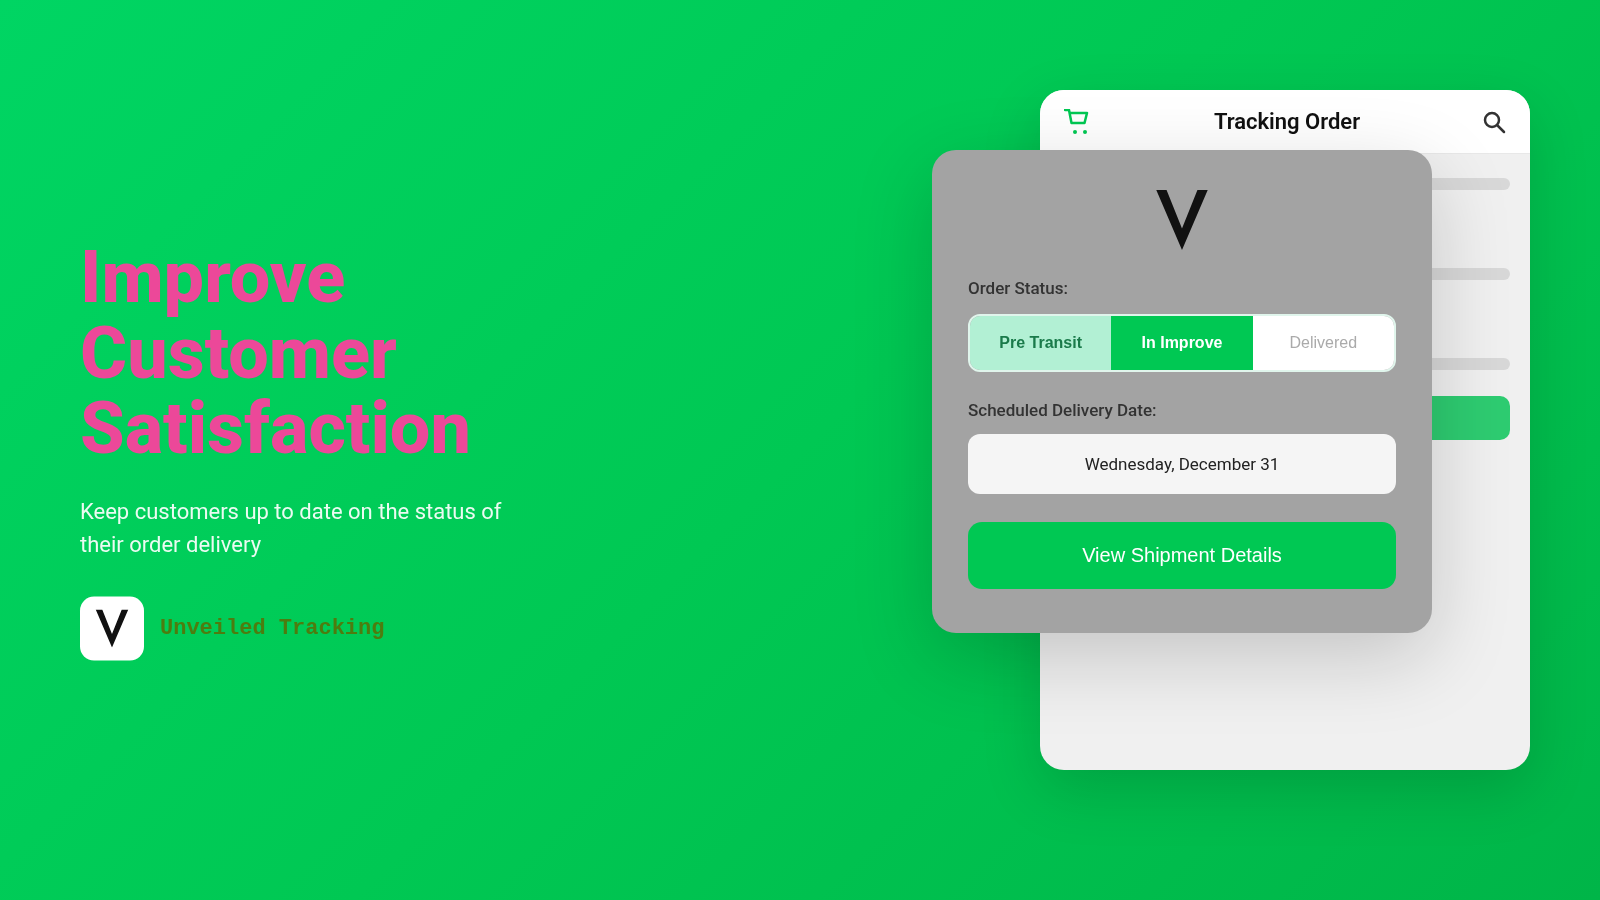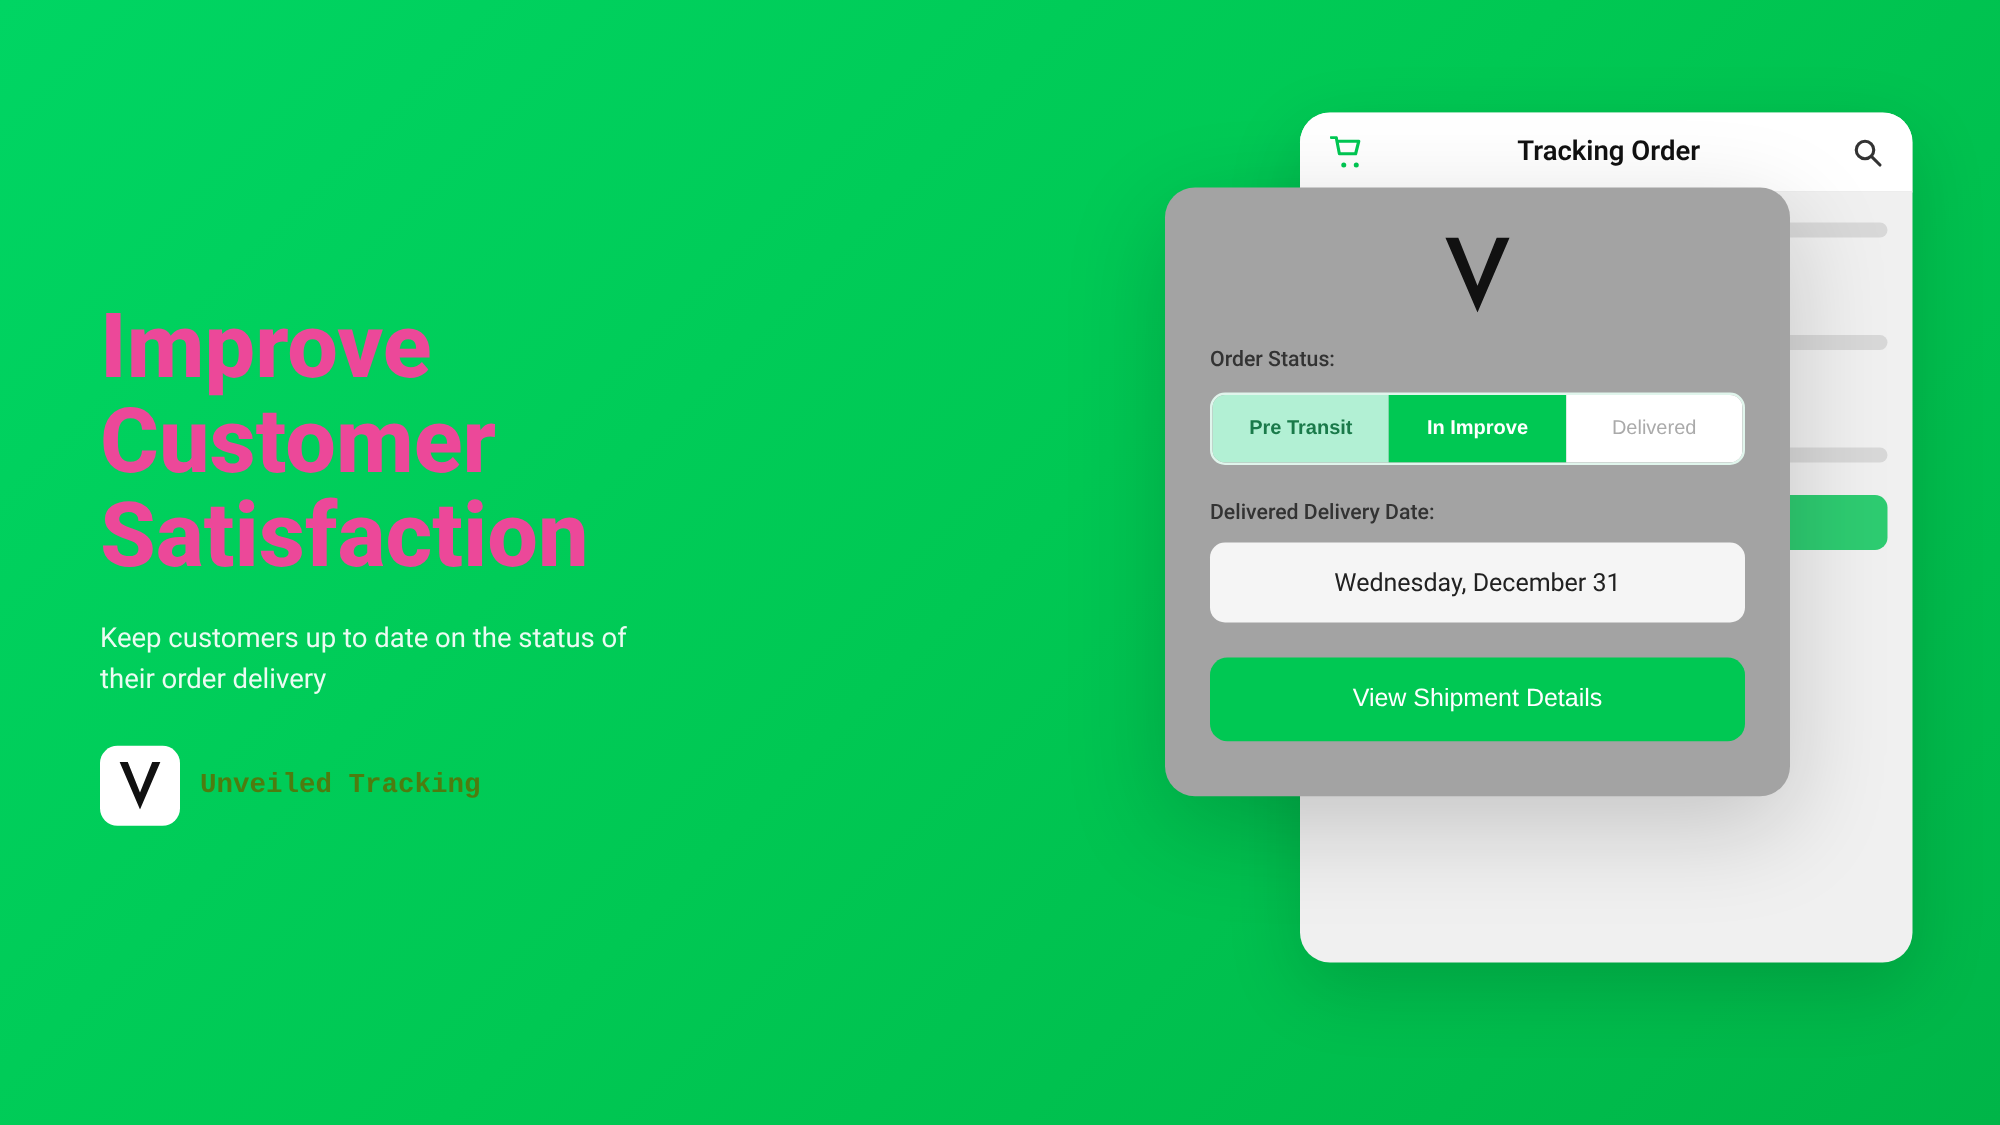--- a/index.html
+++ b/index.html
@@ -203,21 +203,21 @@
       font-weight: 500;
       color: #333;
       margin-bottom: 14px;
     }
 
     .delivery-date-box {
       background: #f5f5f5;
       border-radius: 12px;
       padding: 20px 24px;
       text-align: center;
-      font-size: 20px;
+      font-size: 17px;
       font-weight: 400;
       color: #222;
       margin-bottom: 28px;
     }
 
     .view-shipment-btn {
       background: #00c853;
       color: #ffffff;
       font-size: 20px;
       font-weight: 500;
@@ -288,20 +288,20 @@
     </div>
 
     <div class="order-status-label">Order Status:</div>
 
     <div class="status-tabs">
       <button class="status-tab active-pre">Pre Transit</button>
       <button class="status-tab active-transit">In Improve</button>
       <button class="status-tab inactive">Delivered</button>
     </div>
 
-    <div class="delivery-date-label">Delivered Delivery Date:</div>
+    <div class="delivery-date-label">Scheduled Delivery Date:</div>
 
     <div class="delivery-date-box">Wednesday, December 31</div>
 
     <button class="view-shipment-btn">View Shipment Details</button>
   </div>
 
 </div>
 
 </body></html>

